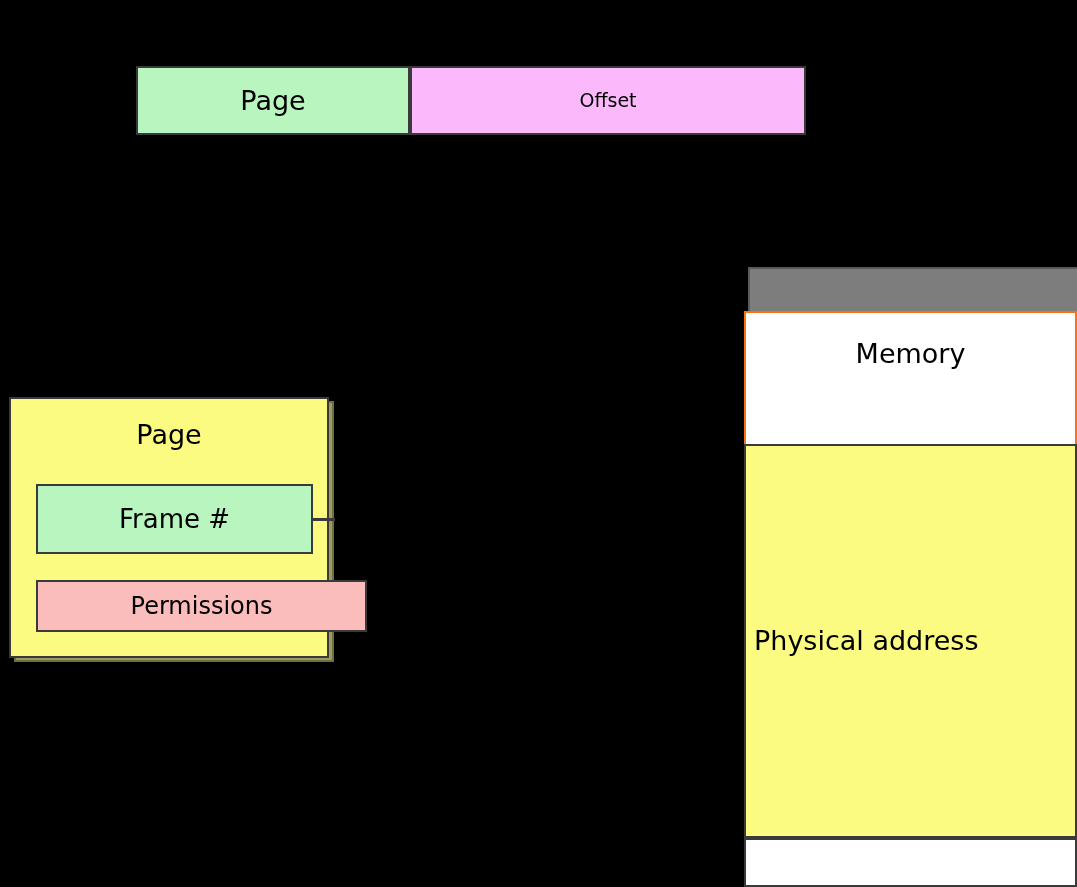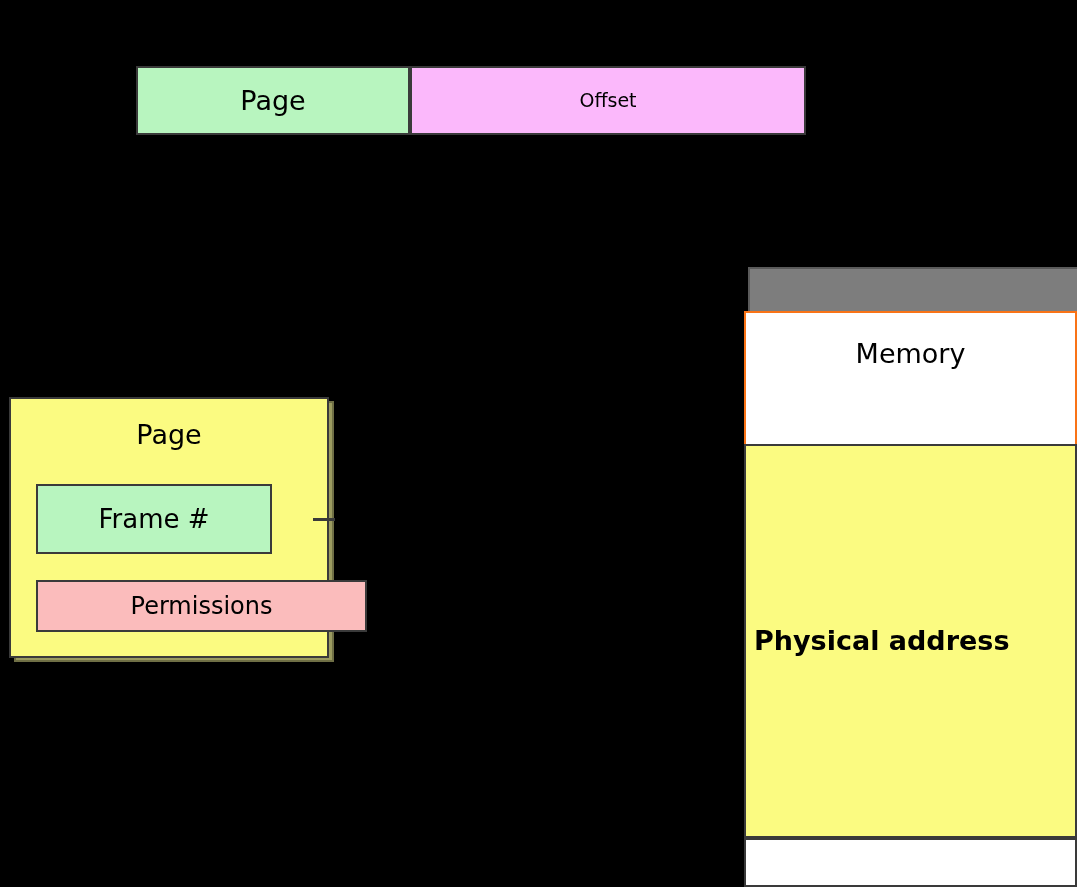--- a/index.html
+++ b/index.html
@@ -73,21 +73,21 @@
     left: 9px;
     top: 415px;
     width: 320px;
     height: 40px;
     font-size: 27px;
     background: transparent;
   }
   #pte-frame {
     left: 36px;
     top: 484px;
-    width: 236px;
+    width: 277px;
     height: 70px;
     background: #b8f5bf;
     border: 2px solid #3a3a3a;
     font-size: 26px;
   }
   #pte-perms {
     left: 36px;
     top: 580px;
     width: 331px;
     height: 52px;
@@ -120,21 +120,20 @@
   #mem-frame {
     left: 744px;
     top: 444px;
     width: 333px;
     height: 394px;
     background: #fbfb81;
     border: 2px solid #3a3a3a;
     justify-content: flex-start;
     padding-left: 8px;
     font-size: 27px;
-    font-weight: bold;
   }
   #mem-bottom {
     left: 744px;
     top: 838px;
     width: 333px;
     height: 49px;
     background: #ffffff;
     border: 2px solid #3a3a3a;
   }
   .connector {

